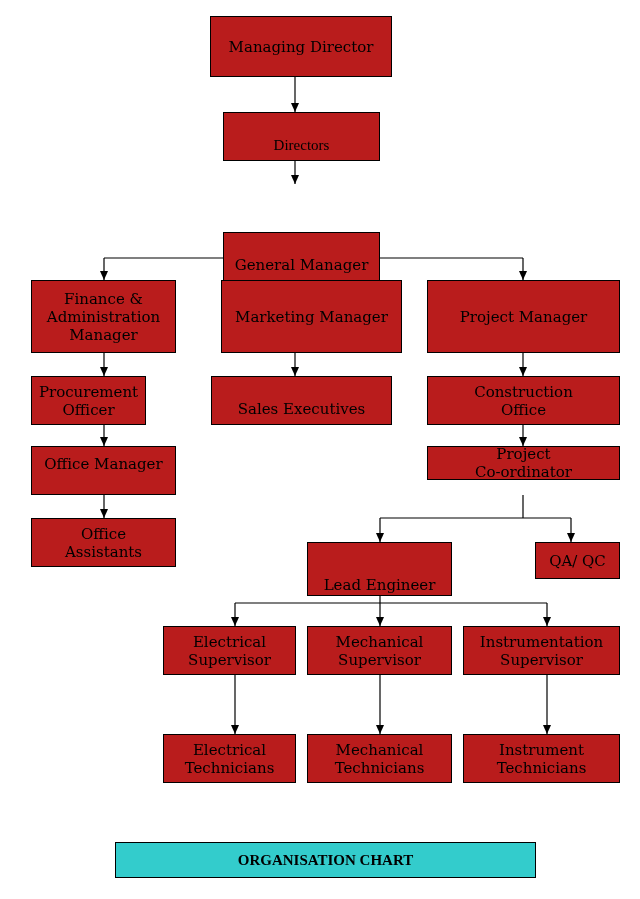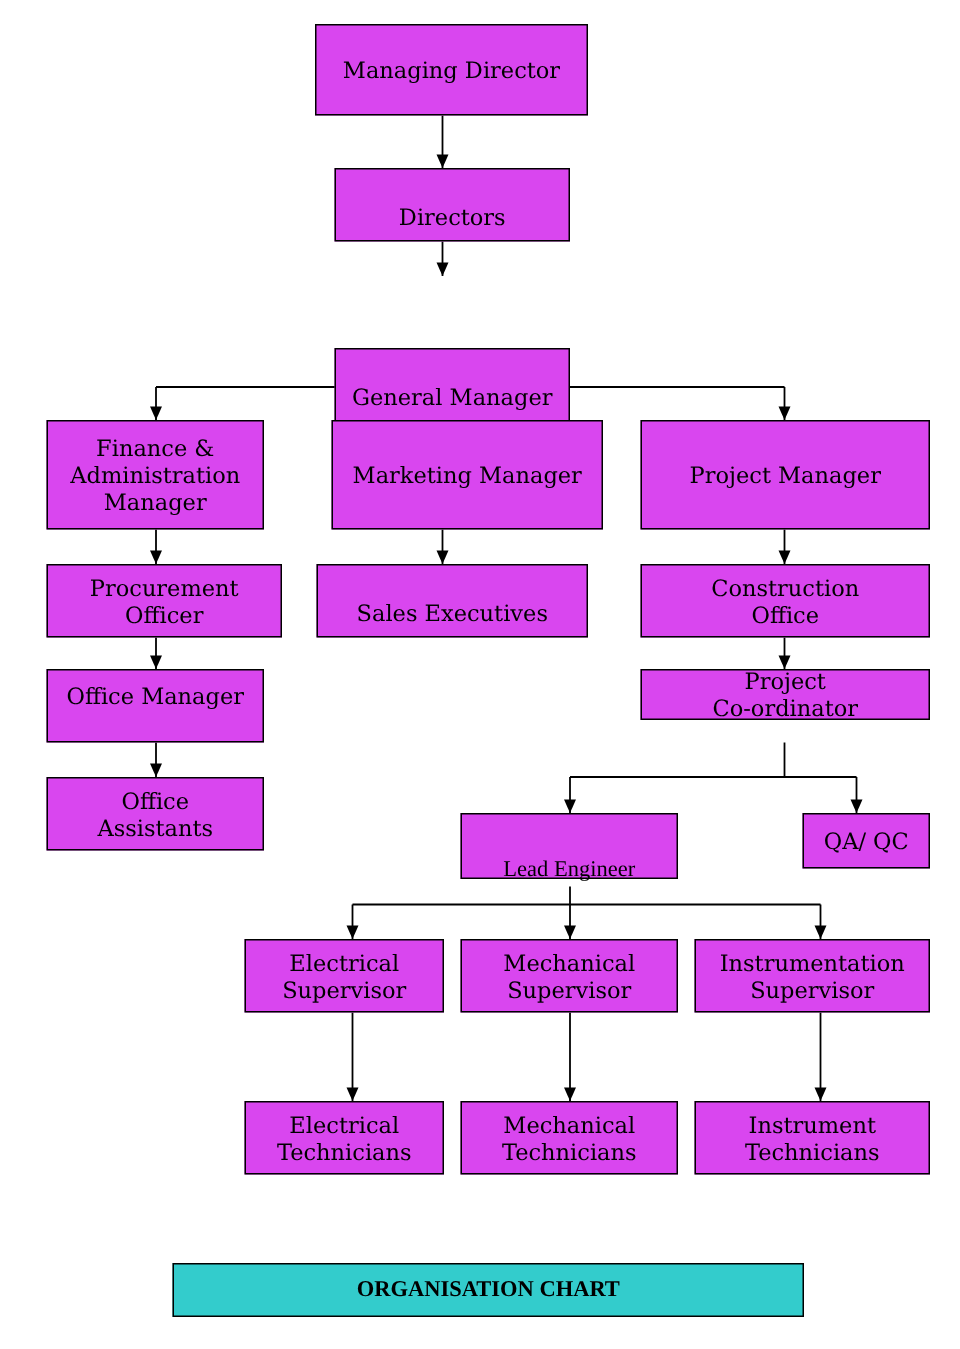--- a/index.html
+++ b/index.html
@@ -1,18 +1,18 @@
 <!DOCTYPE html>
 <html><head>
 <meta charset="utf-8">
 <style>
   html, body { margin: 0; padding: 0; background: #ffffff; }
   body { width: 640px; height: 899px; position: relative; overflow: hidden;
          font-family: "DejaVu Serif", "Liberation Serif", serif; }
-  .box { position: absolute; box-sizing: border-box; background: #d946ef;
+  .box { position: absolute; box-sizing: border-box; background: #b91c1c;
          border: 1px solid #000; color: #000; font-size: 15px; line-height: 18px;
          text-align: center; display: flex; flex-direction: column;
          align-items: center; justify-content: center; white-space: pre-line; }
   .box span { display: block; }
   #wires { position: absolute; left: 0; top: 0; }
   .title-bar { position: absolute; left: 115px; top: 842px; width: 421px; height: 36px;
                box-sizing: border-box; background: #33cccc; border: 1px solid #000;
                display: flex; align-items: center; justify-content: center; }
   .title-bar span { font-family: "Liberation Serif", "DejaVu Serif", serif;
                     font-weight: bold; font-size: 15px; color: #000; text-align: center; }
@@ -61,42 +61,42 @@
     <polygon points="543,617 551,617 547,626" fill="#000000"></polygon>
     <line x1="235" y1="675" x2="235" y2="734" stroke="#000000" stroke-width="1.2"></line>
     <polygon points="231,725 239,725 235,734" fill="#000000"></polygon>
     <line x1="380" y1="675" x2="380" y2="734" stroke="#000000" stroke-width="1.2"></line>
     <polygon points="376,725 384,725 380,734" fill="#000000"></polygon>
     <line x1="547" y1="675" x2="547" y2="734" stroke="#000000" stroke-width="1.2"></line>
     <polygon points="543,725 551,725 547,734" fill="#000000"></polygon>
   </svg>
 
 <div class="box" style="left:210px;top:16px;width:182px;height:61px;"><span>Managing Director</span></div>
-<div class="box" style="left:223px;top:112px;width:157px;height:49px;padding-top:16px;"><span>Directors</span></div>
+<div class="box" style="left:223px;top:112px;width:157px;height:49px;padding-top:16px;font-family:Liberation Serif, serif;"><span>Directors</span></div>
 <div class="box" style="left:223px;top:184px;width:157px;height:49px;padding-top:16px;margin-top:48px;"><span>General Manager</span></div>
 
 <div class="box" style="left:31px;top:280px;width:145px;height:73px;"><span>Finance &amp;
 Administration
 Manager</span></div>
-<div class="box" style="left:31px;top:376px;width:157px;height:49px;"><span>Procurement
+<div class="box" style="left:31px;top:376px;width:115px;height:49px;"><span>Procurement
 Officer</span></div>
 <div class="box" style="left:31px;top:446px;width:145px;height:49px;padding-bottom:14px;"><span>Office Manager</span></div>
 <div class="box" style="left:31px;top:518px;width:145px;height:49px;"><span>Office
 Assistants</span></div>
 
 <div class="box" style="left:211px;top:280px;width:181px;height:73px;margin-left:10px;"><span>Marketing Manager</span></div>
 <div class="box" style="left:211px;top:376px;width:181px;height:49px;padding-top:16px;"><span>Sales Executives</span></div>
 
 <div class="box" style="left:427px;top:280px;width:193px;height:73px;align-items:center;"><span>Project Manager</span></div>
 <div class="box" style="left:427px;top:376px;width:193px;height:49px;"><span>Construction
 Office</span></div>
 <div class="box" style="left:427px;top:446px;width:193px;height:34px;"><span>Project
 Co-ordinator</span></div>
 
-<div class="box" style="left:307px;top:542px;width:145px;height:44px;padding-top:32px;font-family:Liberation Serif, serif;"><span>Lead Engineer</span></div>
+<div class="box" style="left:307px;top:542px;width:145px;height:54px;padding-top:32px;"><span>Lead Engineer</span></div>
 <div class="box" style="left:535px;top:542px;width:85px;height:37px;"><span>QA/  QC</span></div>
 
 <div class="box" style="left:163px;top:626px;width:133px;height:49px;"><span>Electrical
 Supervisor</span></div>
 <div class="box" style="left:307px;top:626px;width:145px;height:49px;"><span>Mechanical
 Supervisor</span></div>
 <div class="box" style="left:463px;top:626px;width:157px;height:49px;"><span>Instrumentation
 Supervisor</span></div>
 
 <div class="box" style="left:163px;top:734px;width:133px;height:49px;"><span>Electrical

